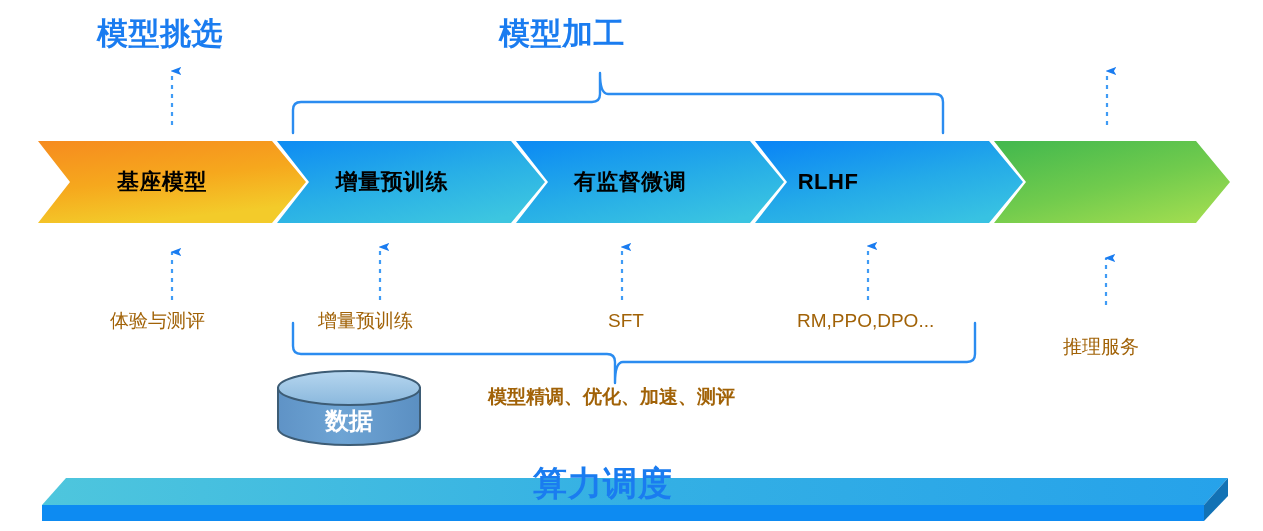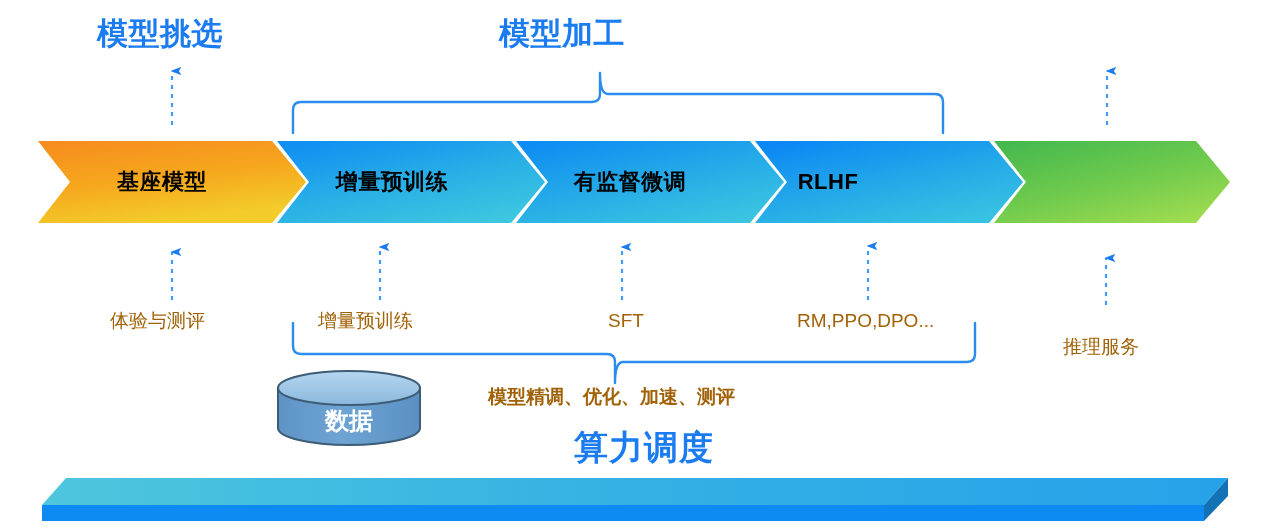--- a/index.html
+++ b/index.html
@@ -192,15 +192,15 @@
   <div class="lbl cap" style="left:110px; top:311px;">体验与测评</div>
   <div class="lbl cap" style="left:318px; top:311px;">增量预训练</div>
   <div class="lbl cap" style="left:608px; top:311px;">SFT</div>
   <div class="lbl cap" style="left:797px; top:311px;">RM,PPO,DPO...</div>
   <div class="lbl cap" style="left:1063px; top:337px;">推理服务</div>
 
   <div class="lbl db-label" style="left:279px; top:394px; width:140px;margin-top:15px;">数据</div>
 
   <div class="lbl cap" style="left:488px; top:387px;font-weight:bold;">模型精调、优化、加速、测评</div>
 
-  <div class="lbl banner-title" style="left:533px; top:430px;margin-left:41px;">算力调度</div>
+  <div class="lbl banner-title" style="left:533px; top:466px;">算力调度</div>
 
 </div>
 
 </body></html>

